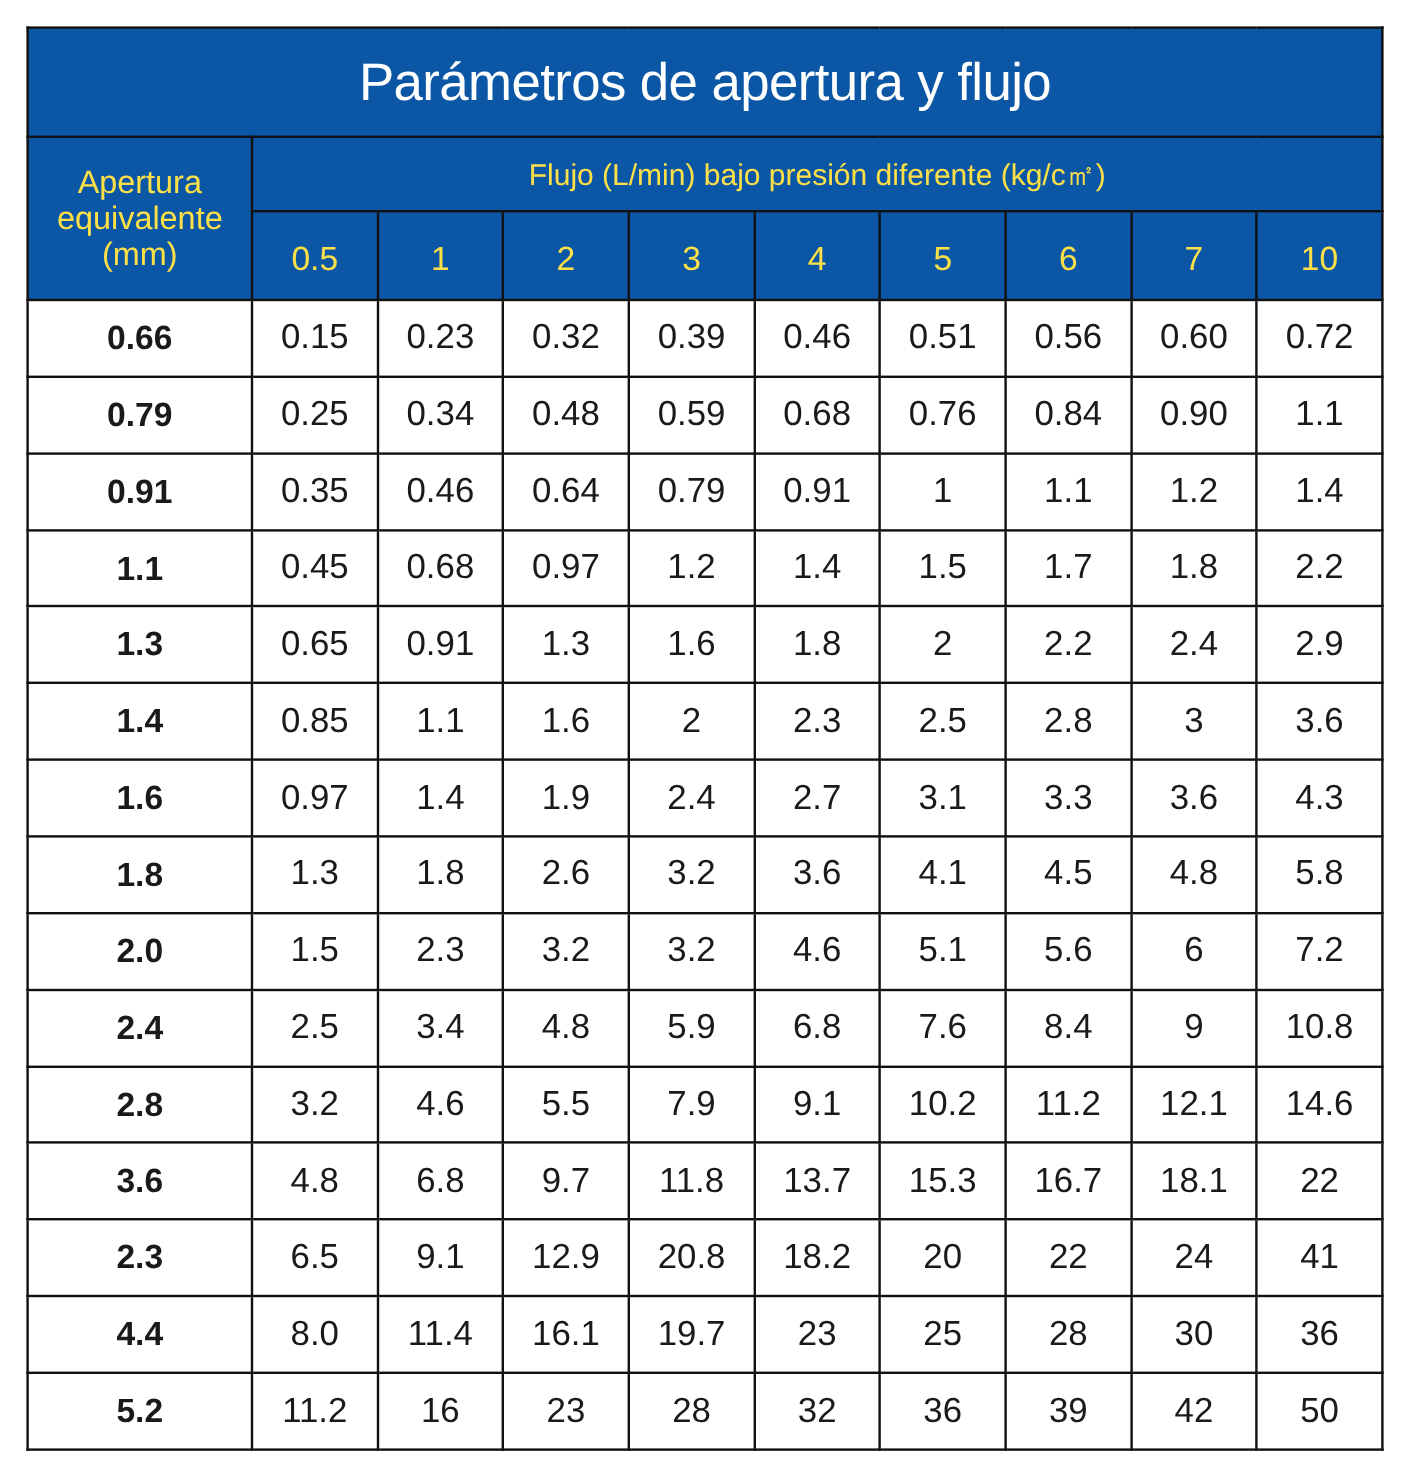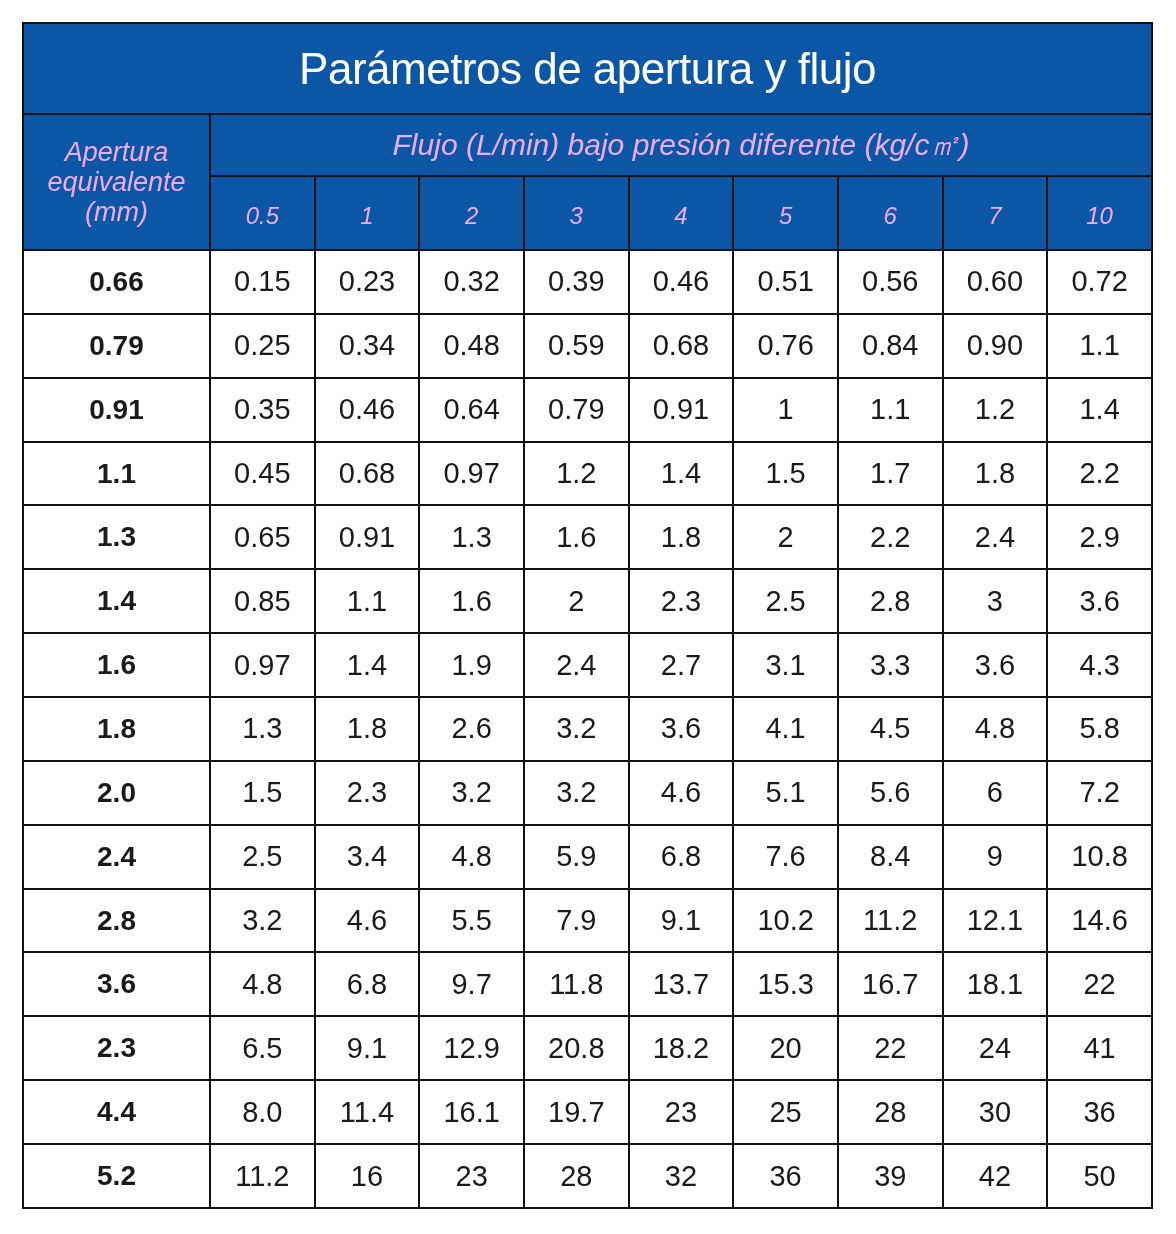--- a/index.html
+++ b/index.html
@@ -20,28 +20,27 @@
   .title-cell {
     background: #0b57a5;
     color: #ffffff;
     font-size: 44px;
     font-weight: normal;
     height: 89px;
     letter-spacing: -0.5px;
   }
   .hdr {
     background: #0b57a5;
-    color: #f0abfc;
+    color: #fde047;
     font-weight: normal;
-    font-style: italic;
   }
   .aperture-hdr { font-size: 27px; line-height: 30px; }
   .aperture-hdr span { display: block; }
-  .flow-hdr { font-size: 30px; height: 60px; }
-  .press-hdr { font-size: 24px; height: 66px; padding-top: 6px !important; }
+  .flow-hdr { font-size: 25px; height: 60px; }
+  .press-hdr { font-size: 28px; height: 66px; padding-top: 6px !important; }
   .row-hdr { font-weight: bold; font-size: 28px; color: #1a1a1a; background: #fff; }
   .cell { font-size: 29px; color: #1a1a1a; background: #fff; }
   tbody tr { height: 52px; margin-left: 20px; }
   col.c0 { width: 187px; }
 </style>
 </head>
 <body>
 
 <table id="flow-table">
   <colgroup>

